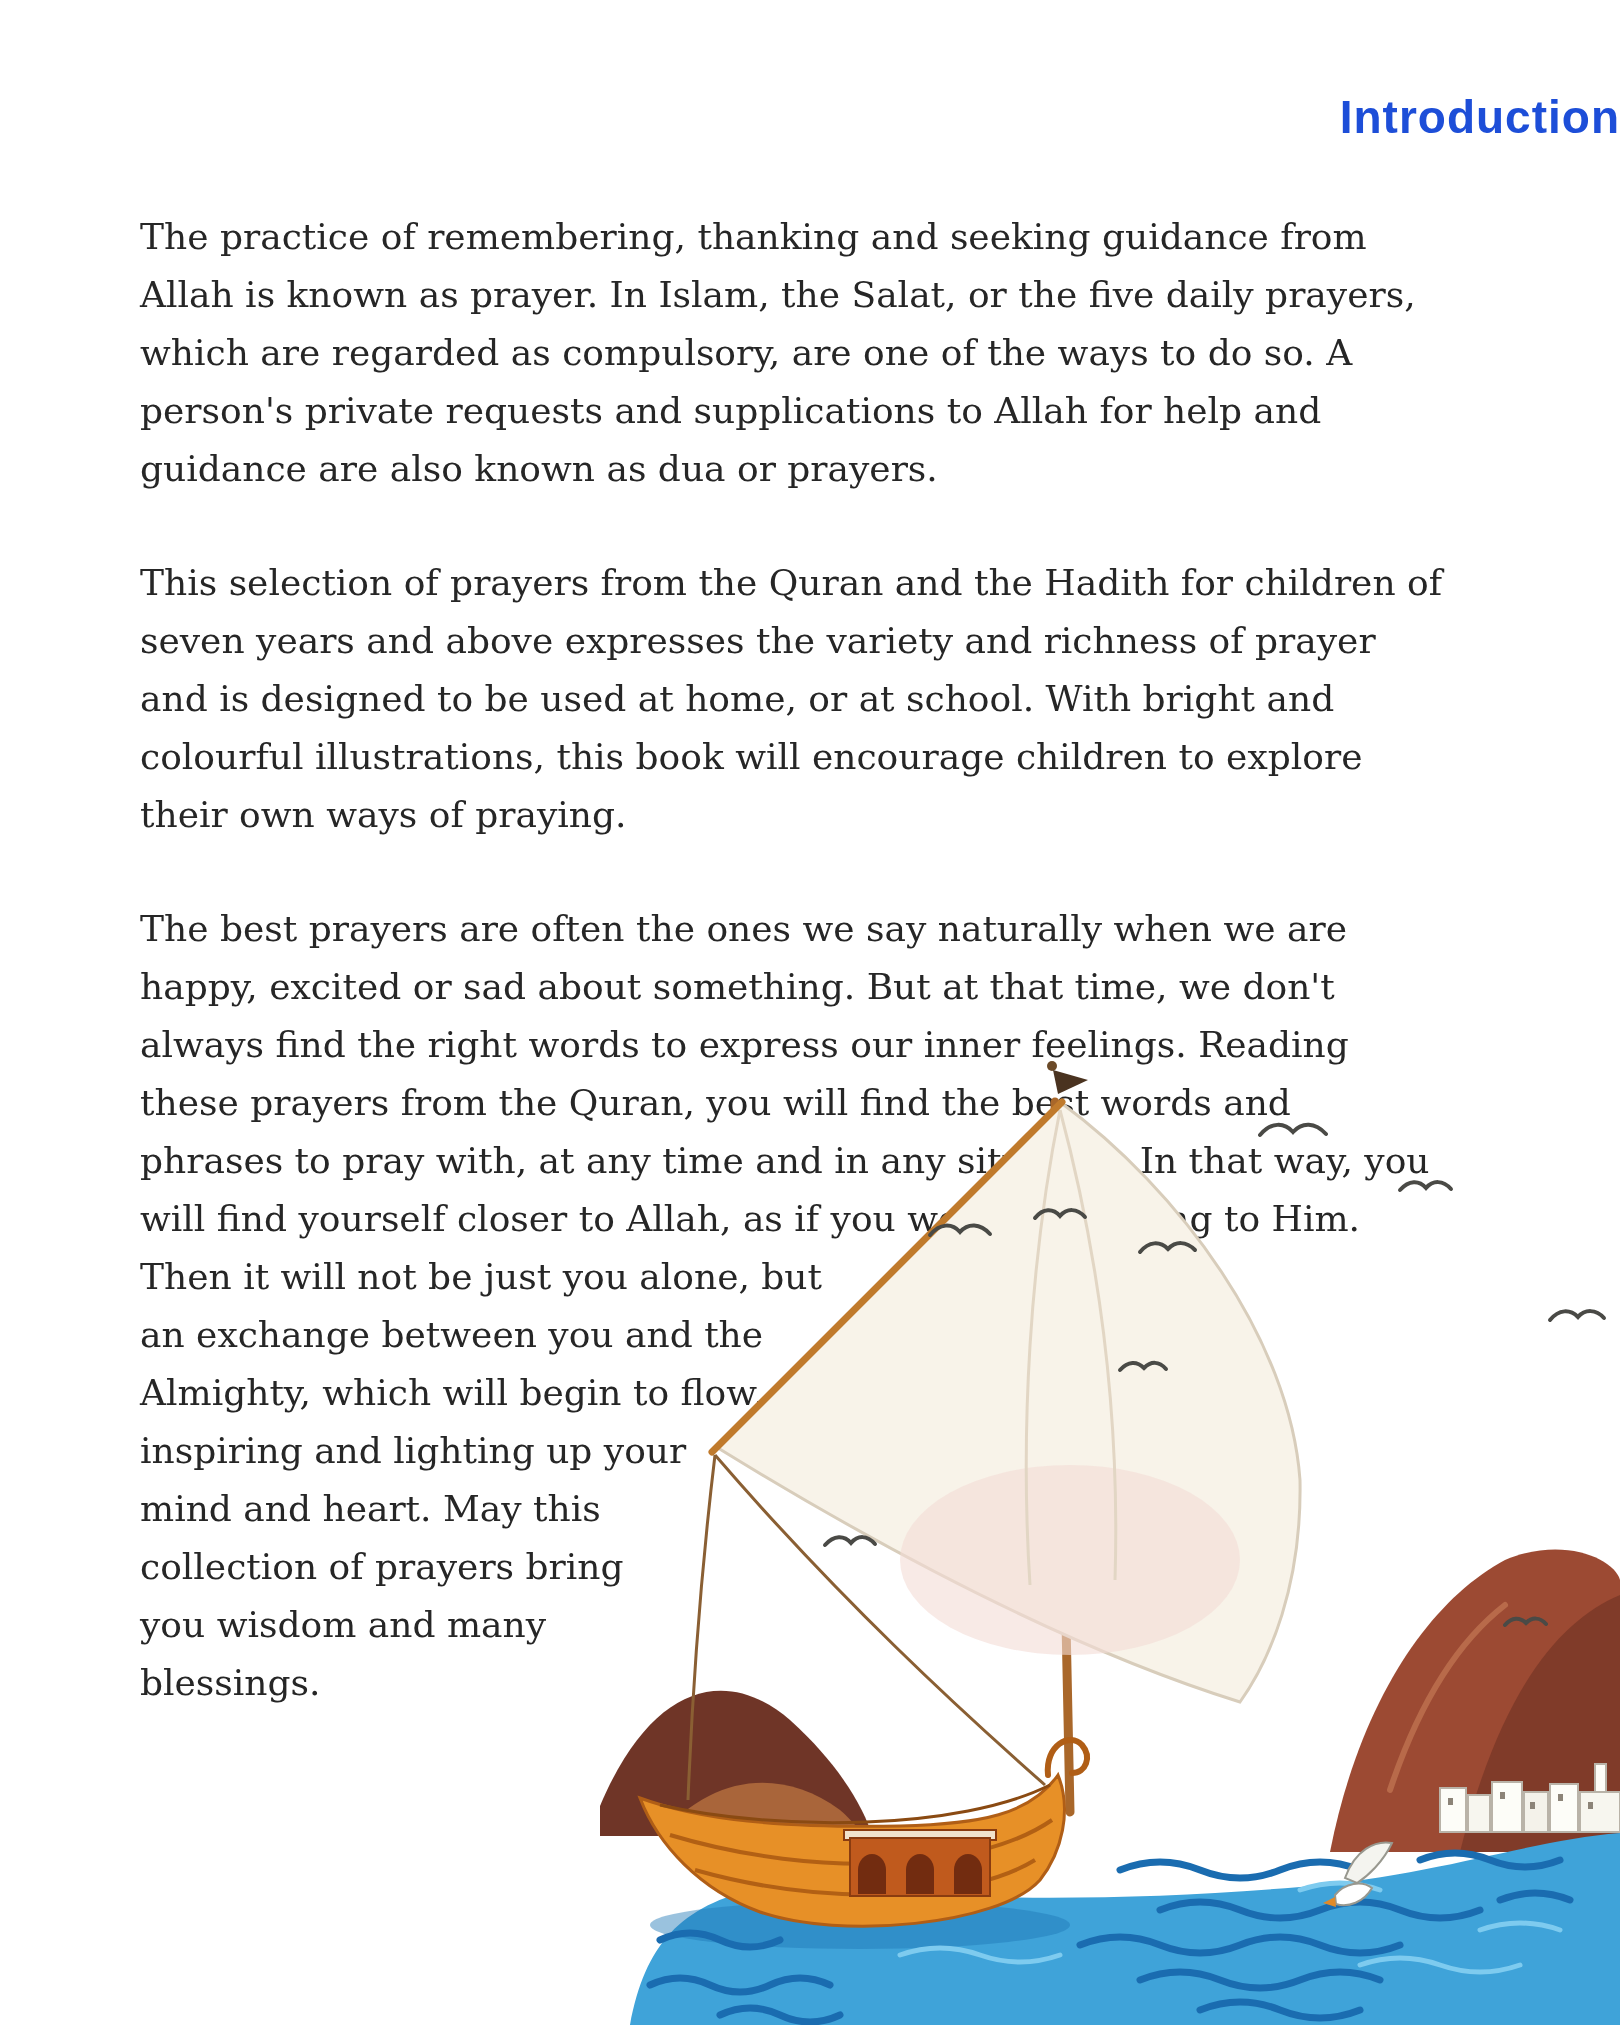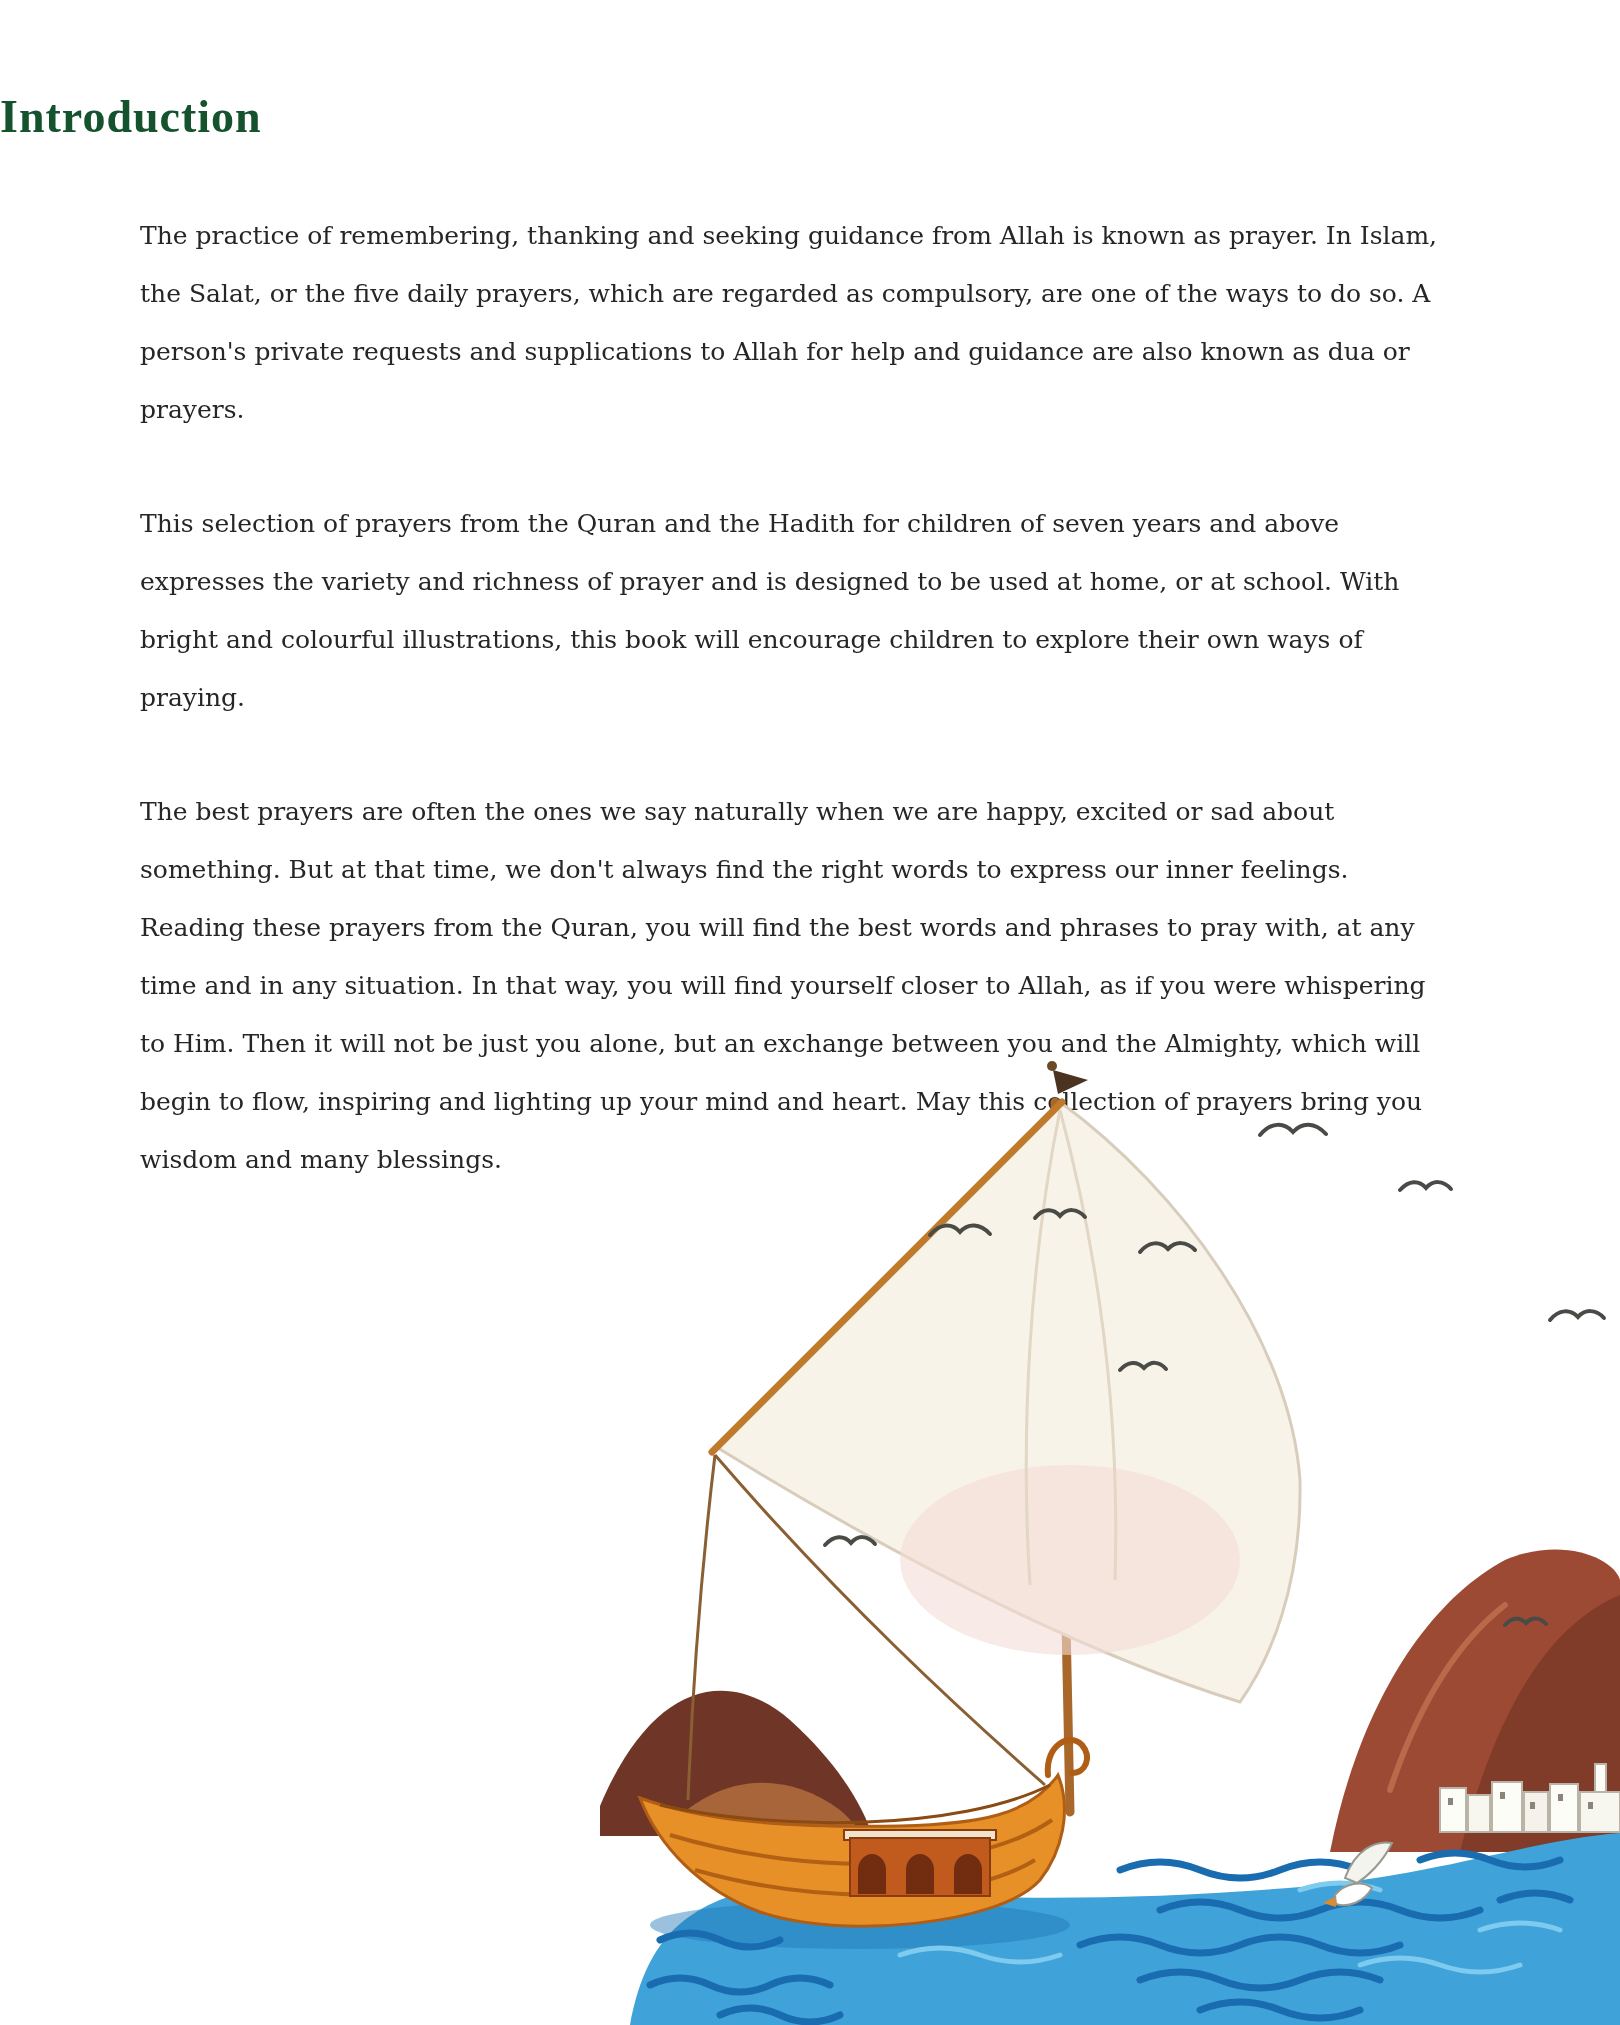--- a/index.html
+++ b/index.html
@@ -7,30 +7,30 @@
     position:relative;
     width:1620px;height:2025px;
     background:#ffffff;
     overflow:hidden;
     font-family:"DejaVu Serif",serif;
     color:#262626;
   }
   .title{
     margin:0;
     padding-top:90px;
-    text-align:left;
-    font-family:Liberation Serif, serif;
+    text-align:right;
+    font-family:Liberation Sans, sans-serif;
     font-weight:700;
     font-size:46px;
     letter-spacing:1px;
-    color:#14532d;
+    color:#1d4ed8;
   }
   .body-text{
     padding:64px 170px 0 140px;
-    font-size:25px;
+    font-size:36px;
     line-height:58px;
   }
   .body-text p{margin:0 0 56px 0;}
   .body-text p.para3{margin-bottom:0;}
   .wrap-spacer{
     float:right;
     width:980px;
     height:960px;
     shape-margin:0;
     shape-outside:polygon(

